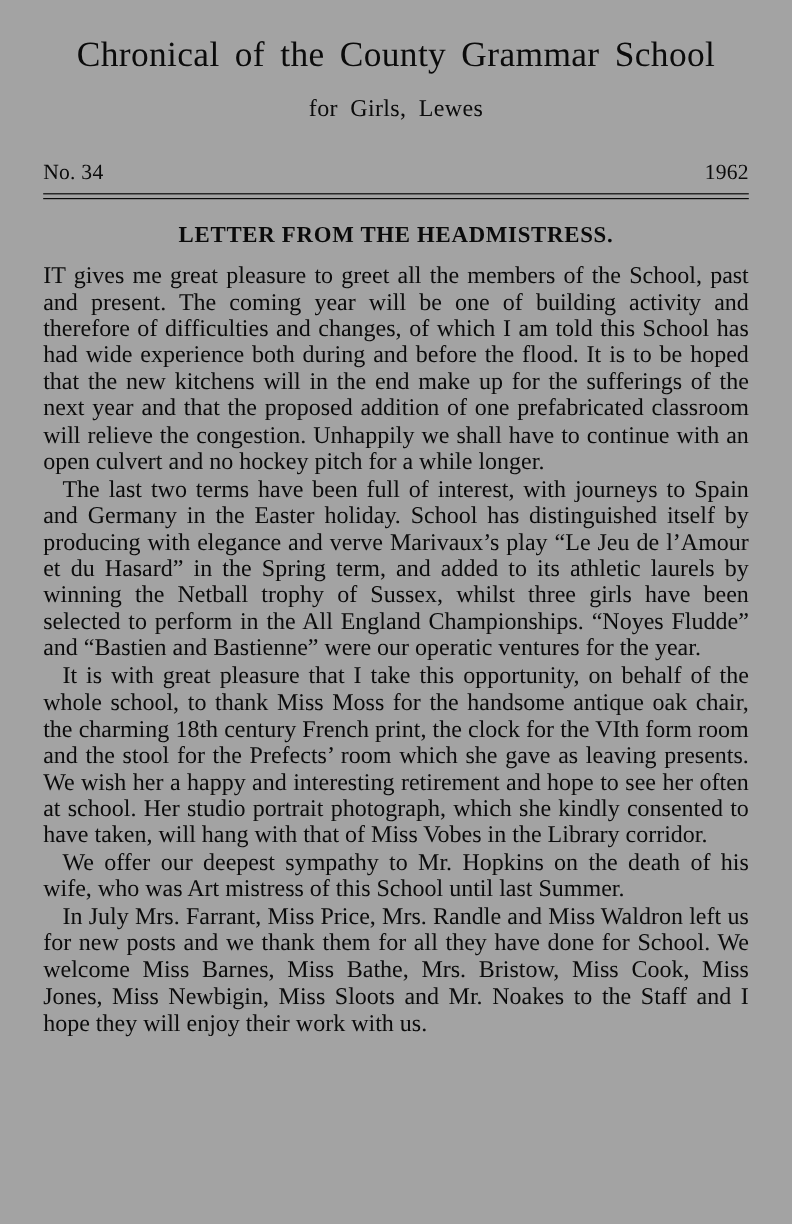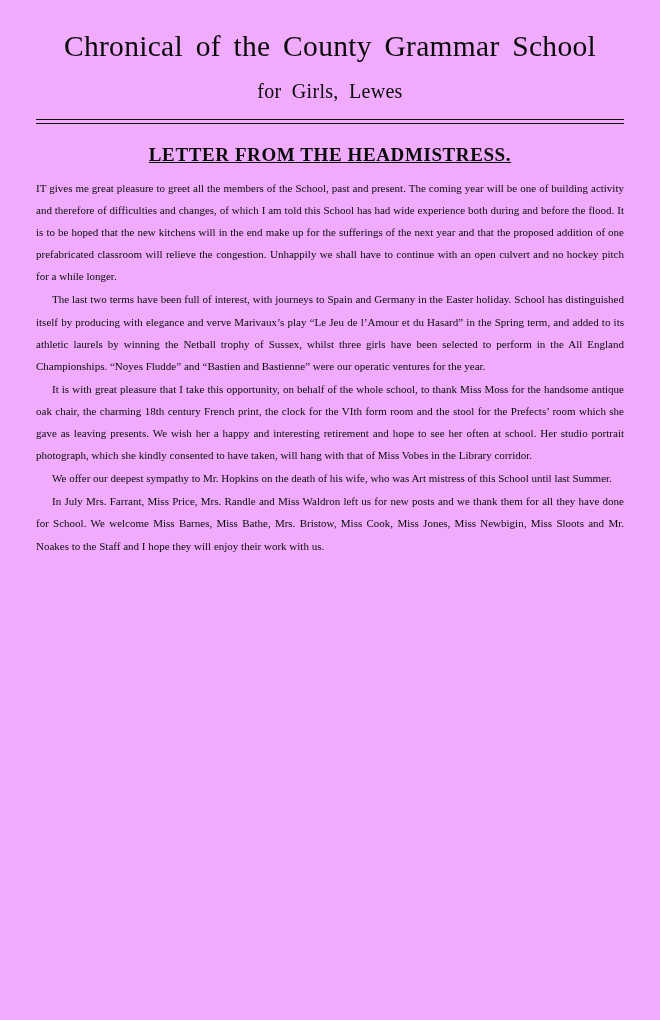--- a/index.html
+++ b/index.html
@@ -15,21 +15,21 @@
     color: #0b0b0b;
     overflow: hidden;
   }
 
   .page {
     position: relative;
     width: 660px;
     height: 1020px;
     box-sizing: border-box;
     padding: 0 22px;
-    background: #f0abfc;
+    background: #a3a3a3;
   }
 
   
   .masthead {
     padding-top: 26px;
   }
   .masthead-title {
     font-size: 29.5px;
     line-height: 41px;
     text-align: center;
@@ -80,27 +80,26 @@
   .double-rule .rule-bottom { top: 3.6px; height: 1.6px; }
 
   
   .section-heading {
     text-align: center;
     font-weight: bold;
     font-size: 19px;
     line-height: 24px;
     letter-spacing: 0.6px;
     margin: 19px 0 10px 0;
-    text-decoration: underline;
   }
 
   
   .letter-body {
     margin: 0 14px;
-    font-size: 11px;
+    font-size: 20px;
     line-height: 22.1px;
     text-align: justify;
     text-justify: inter-word;
     hyphens: none;
   }
   .letter-body p {
     margin: 0 0 1px 0;
     text-indent: 16px;
   }
   .letter-body p.no-indent {
@@ -122,20 +121,24 @@
 </head>
 <body>
 
 <div class="page">
 
   <div class="masthead">
     <div class="masthead-title">Chronical of the County Grammar  School</div>
     <div class="masthead-subtitle">for Girls, Lewes</div>
   </div>
 
+  <div class="issue-line">
+    <span class="issue-number">No. 34</span>
+    <span class="issue-year">1962</span>
+  </div>
 
   <div class="double-rule">
     <div class="rule-top"></div>
     <div class="rule-bottom"></div>
   </div>
 
   <div class="section-heading">LETTER FROM THE HEADMISTRESS.</div>
 
   <div class="letter-body">
     <p class="no-indent">IT gives me great pleasure to greet all the members of the School, past and present.   The coming year will be one of building activity and therefore of difficulties and changes, of which I am told this School has had wide experience both during and before the flood. It is to be hoped that the new kitchens will in the end make up for the sufferings of the next year and that the proposed addition of one prefabricated classroom will relieve the congestion.   Unhappily we shall have to continue with an open culvert and no hockey pitch for a while longer.</p>

